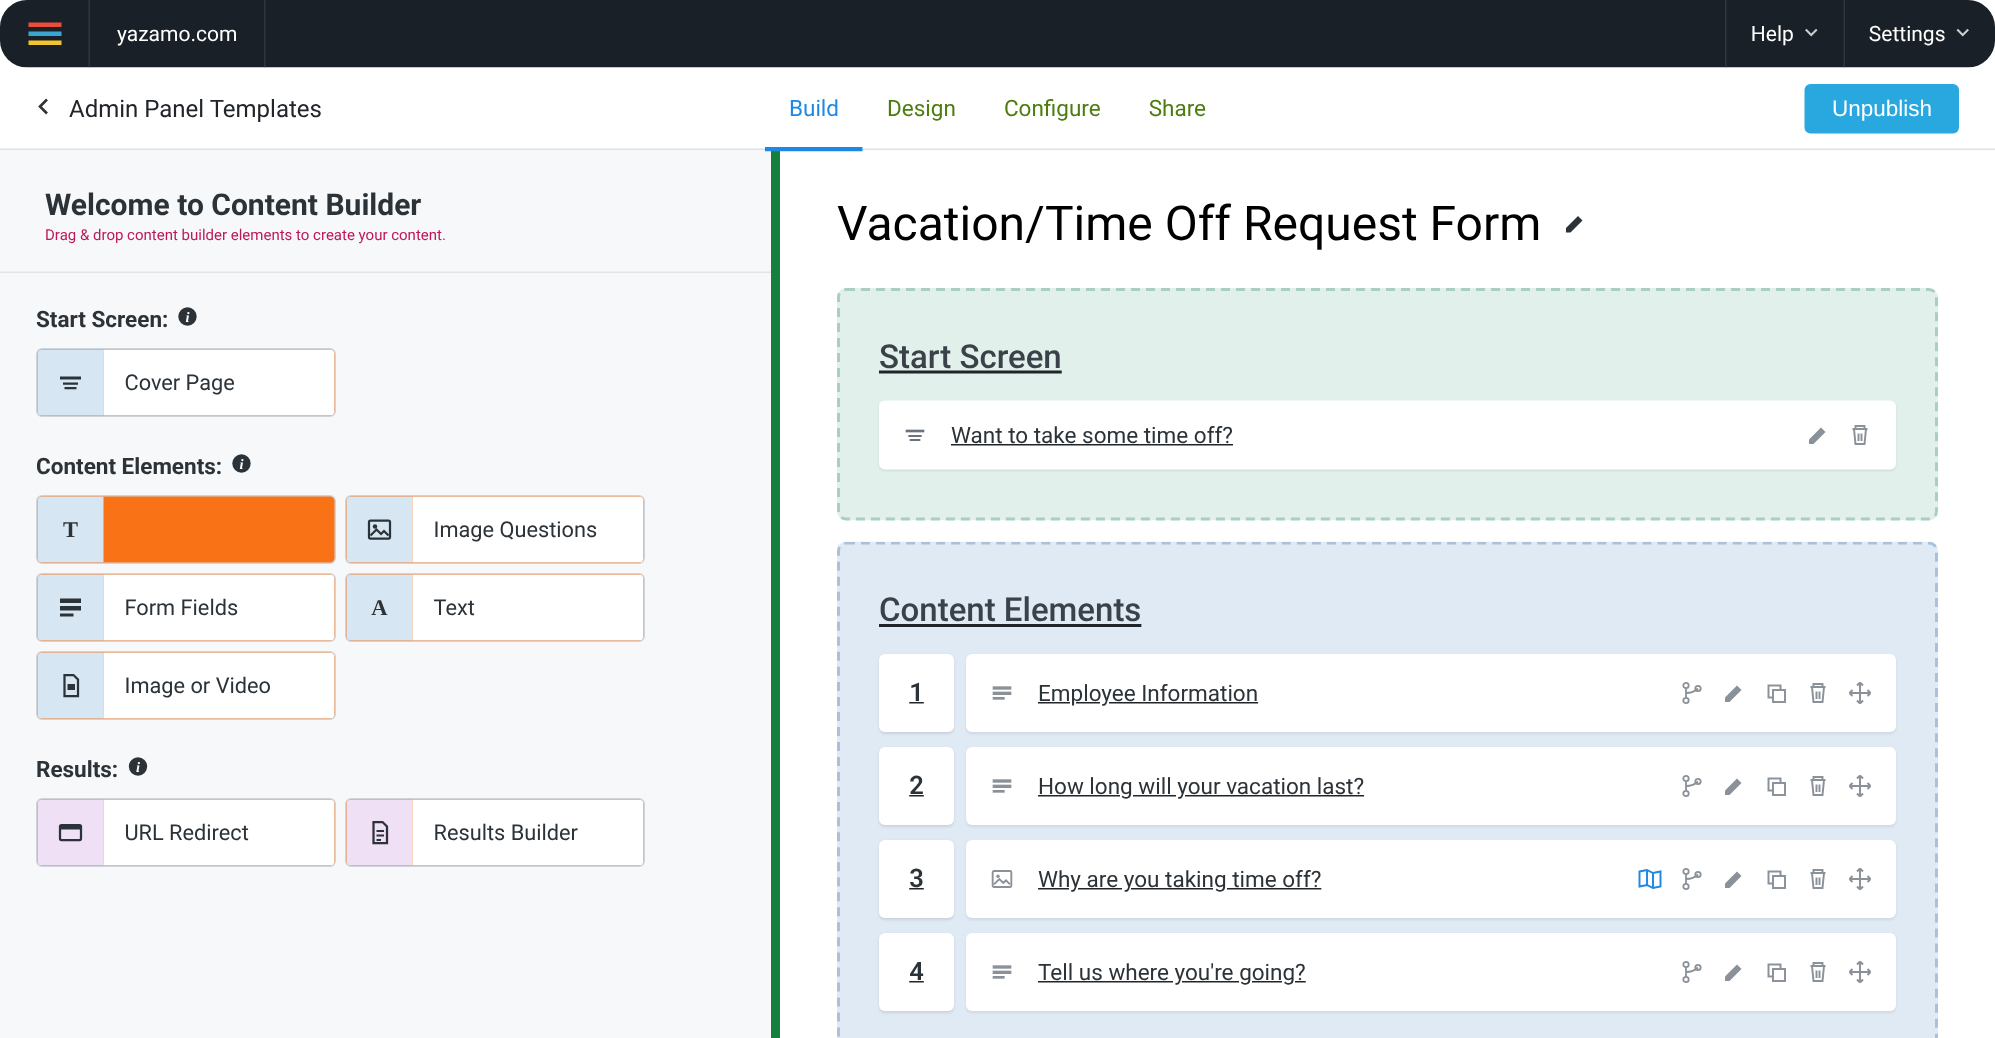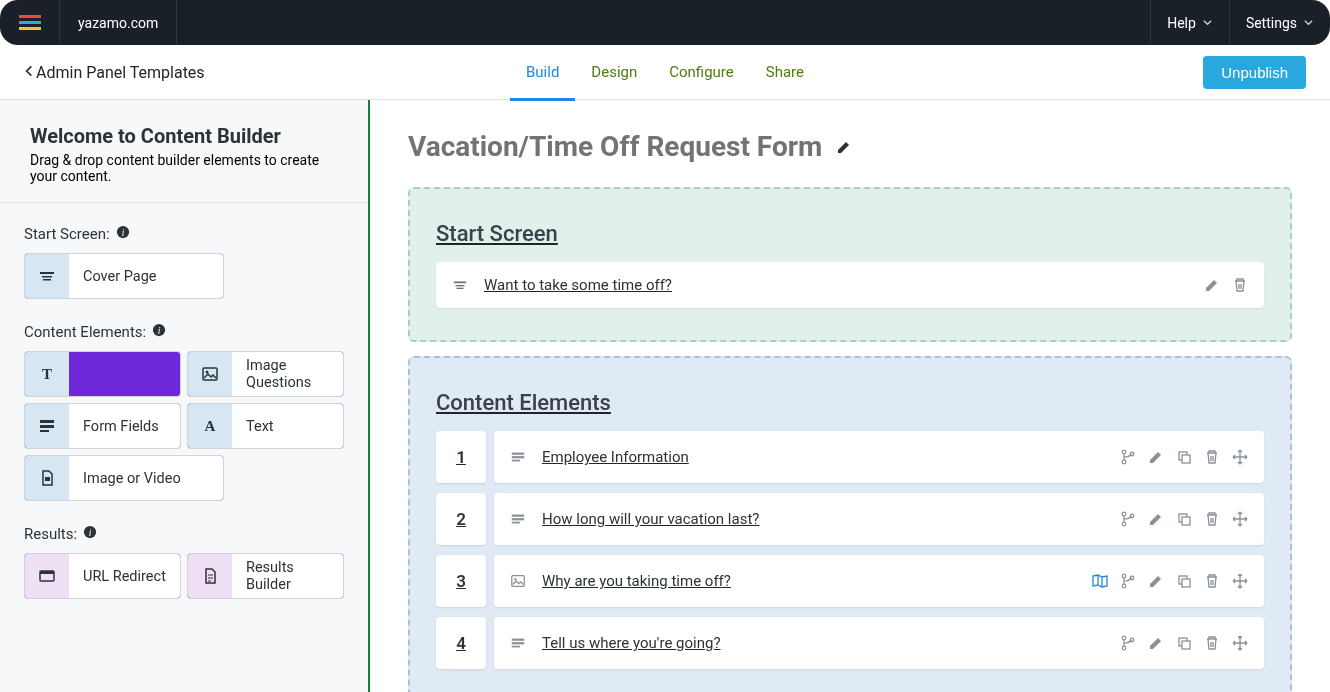--- a/index.html
+++ b/index.html
@@ -9,49 +9,49 @@
     .topbar { height: 45px; background: #1a2027; display: flex; align-items: flex-start; color: #fff; font-size: 14px; border-radius: 18px; }
     .logo { width: 60px; height: 45px; display: flex; align-items: center; justify-content: center; border-right: 1px solid #2d3540; }
     .logo-lines { display: flex; flex-direction: column; gap: 3px; }
     .logo-line { width: 22px; height: 3px; }
     .brand { padding: 0 18px; height: 100%; display: flex; align-items: center; border-right: 1px solid #2d3540; }
     .topbar-spacer { flex: 1; }
     .topbar-item { padding: 0 16px; height: 100%; display: flex; align-items: center; gap: 6px; border-left: 1px solid #2d3540; cursor: pointer; }
     
     
     .secondbar { height: 55px; display: flex; align-items: center; border-bottom: 1px solid #dee2e6; background: #fff; }
-    .breadcrumb { display: flex; align-items: center; padding: 0 22px; font-size: 16px; color: #212529; }
+    .breadcrumb { display: flex; align-items: center; gap: 10px; padding: 0 22px; font-size: 16px; color: #212529; }
     .tabs { position: absolute; left: 50%; transform: translateX(-50%); display: flex; gap: 32px; height: 55px; align-items: center; }
     .tab { font-size: 15px; color: #4d7c0f; height: 100%; display: flex; align-items: center; cursor: pointer; position: relative; }
     .tab.active { color: #1e88e5; }
     .tab.active::after { content: ""; position: absolute; bottom: -1px; left: -16px; right: -16px; height: 3px; background: #1e88e5; }
     .publish-wrap { margin-left: auto; padding-right: 24px; }
     .btn-publish { background: #29a7df; color: #fff; border: none; padding: 8px 18px; border-radius: 4px; font-size: 15px; cursor: pointer; }
     
     
     .main { display: flex; height: calc(100% - 100px); }
-    .sidebar { width: 370px; background: #f7f8f9; border-right: 2px solid #15803d; overflow-y: auto; }
+    .sidebar { width: 520px; background: #f7f8f9; border-right: 6px solid #15803d; overflow-y: auto; }
     .sidebar-header { padding: 24px 30px 18px 30px; border-bottom: 1px solid #e2e4e7; }
     .sidebar-title { font-size: 20px; font-weight: 700; color: #2c3338; margin-bottom: 4px; }
-    .sidebar-sub { font-size: 14px; color: #000000; }
+    .sidebar-sub { font-size: 10px; color: #be185d; }
     .sidebar-body { padding: 22px 24px; }
-    .section-label { font-size: 15px; font-weight: 400; color: #2c3338; display: flex; align-items: flex-end; gap: 6px; margin-bottom: 10px; }
+    .section-label { font-size: 15px; font-weight: 700; color: #2c3338; display: flex; align-items: flex-end; gap: 6px; margin-bottom: 10px; }
     .section { margin-bottom: 24px; }
     
     .tile-row { display: flex; gap: 6px; margin-bottom: 6px; }
-    .tile { display: flex; align-items: center; width: 200px; height: 46px; border: 1px solid #d0d4d9; border-radius: 4px; overflow: hidden; cursor: grab; background: #6d28d9; }
+    .tile { display: flex; align-items: center; width: 200px; height: 46px; border: 1px solid #d0d4d9; border-radius: 4px; overflow: hidden; cursor: grab; background: #f97316; }
     .tile-icon { width: 44px; height: 100%; display: flex; align-items: center; justify-content: center; font-size: 16px; }
     .tile-icon.blue { background: #d6e6f2; }
     .tile-icon.purple { background: #efe0f5; }
     .tile-label { flex: 1; background: #fff; height: 100%; display: flex; align-items: center; padding: 0 14px; font-size: 14.5px; color: #2c3338; }
     
     
     .canvas { flex: 1; overflow-y: auto; padding: 30px 38px; }
     .page-title-row { display: flex; align-items: center; gap: 14px; margin-bottom: 24px; }
-    .page-title { font-size: 28px; font-weight: 700; color: #737373; }
+    .page-title { font-size: 32px; font-weight: 400; color: #000000; }
     
     .panel { border: 2px dashed #9cb8cc; border-radius: 6px; padding: 32px 26px; margin-bottom: 14px; text-decoration: underline; }
     .panel.green { background: #e1f0eb; border-color: #a8cfc1; }
     .panel.blue { background: #e0eaf5; border-color: #a9c1db; }
     .panel-title { font-size: 22px; font-weight: 500; color: #3a4148; margin-bottom: 16px; }
     
     .card { background: #fff; border-radius: 4px; padding: 14px 16px; display: flex; align-items: center; gap: 16px; box-shadow: 0 1px 2px rgba(0,0,0,0.08); }
     .card-text { flex: 1; font-size: 15px; color: #2c3338; }
     .card-icons { display: flex; gap: 12px; color: #8a9199; }
     .card-icons .ic { cursor: pointer; display: inline-flex; }

